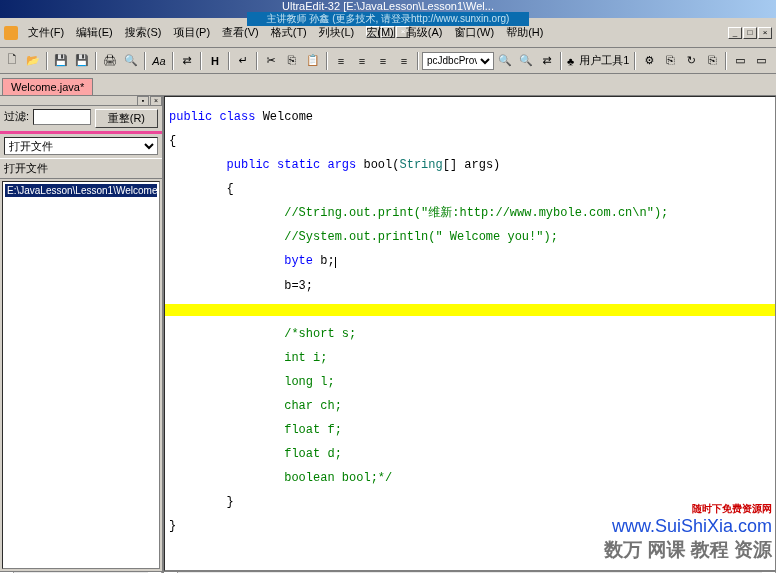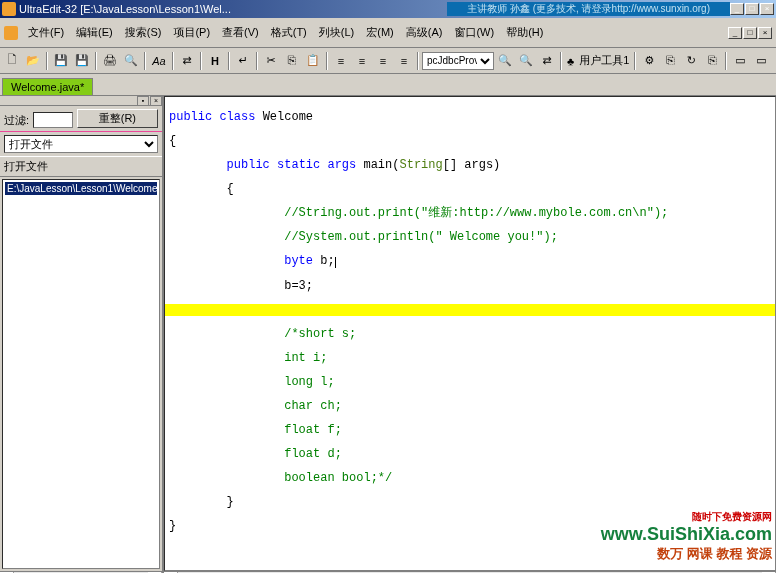--- a/index.html
+++ b/index.html
@@ -13,20 +13,21 @@
       position: relative;
     }
     .titlebar {
       height: 18px;
       background: linear-gradient(to right, #0a246a, #a6caf0);
       color: #fff;
       display: flex;
       align-items: center;
       padding: 0 2px;
       font-size: 11px;
+      flex-direction: column;
     }
     .titlebar-icon {
       width: 14px;
       height: 14px;
       background: #f0a030;
       margin-right: 3px;
       border-radius: 2px;
     }
     .titlebar-text { flex: 1; }
     .titlebar-subtext {
@@ -108,21 +109,21 @@
     }
     .tab-area {
       height: 22px;
       background: #d4d0c8;
       display: flex;
       align-items: flex-end;
       padding: 0 2px;
       border-bottom: 1px solid #808080;
     }
     .tab {
-      background: #84cc16;
+      background: #fca5a5;
       border: 1px solid #808080;
       border-bottom: none;
       padding: 2px 8px;
       font-size: 11px;
       cursor: pointer;
     }
     .main-area {
       display: flex;
       height: 489px;
       position: relative;
@@ -146,36 +147,36 @@
       width: 12px;
       height: 10px;
       font-size: 7px;
       background: #d4d0c8;
       border: 1px solid #808080;
       text-align: center;
       cursor: pointer;
     }
     .filter-row {
       display: flex;
-      align-items: flex-end;
+      align-items: flex-start;
       padding: 3px 4px;
       gap: 4px;
-      border-bottom: 1px solid #ec4899;
+      border-bottom: 3px solid #ec4899;
     }
     .filter-label { font-size: 11px; }
     .filter-input {
       flex: 1;
       height: 16px;
       border: 1px inset #808080;
       background: #fff;
       font-size: 11px;
       min-width: 0;
     }
     .filter-btn {
-      padding: 1px 21px;
+      padding: 1px 12px;
       font-size: 11px;
       background: #d4d0c8;
       border: 1px solid #fff;
       border-right-color: #404040;
       border-bottom-color: #404040;
       cursor: pointer;
     }
     .sidebar-dropdown {
       width: calc(100% - 8px);
       margin: 3px 4px;
@@ -227,21 +228,21 @@
       border: 1px inset #808080;
     }
     .code-line { min-height: 12px; }
     .highlight-line {
       background: #ffff00;
       min-height: 12px;
       margin: 0 -4px;
       padding: 0 4px;
     }
     .kw-blue { color: #0000ff; }
-    .kw-teal { color: #4d7c0f; }
+    .kw-teal { color: #0f766e; }
     .kw-comment { color: #008000; }
     .cursor-caret {
       display: inline-block;
       width: 1px;
       height: 11px;
       background: #000;
       vertical-align: text-bottom;
     }
     .scrollbar-h {
       height: 14px;
@@ -263,22 +264,22 @@
     .scroll-track { flex: 1; background: #e8e8e8; }
     .watermark {
       position: absolute;
       right: 4px;
       bottom: 22px;
       text-align: right;
       font-family: "Microsoft YaHei", sans-serif;
       pointer-events: none;
     }
     .watermark-line1 { font-size: 10px; color: #cc0000; font-weight: bold; }
-    .watermark-line2 { font-size: 18px; color: #15803d; font-weight: bold; }
-    .watermark-line3 { font-size: 13px; color: #c2410c; font-weight: bold; }
+    .watermark-line2 { font-size: 18px; color: #1d4ed8; font-weight: normal; }
+    .watermark-line3 { font-size: 19px; color: #737373; font-weight: bold; }
   </style>
 </head>
 <body>
 
 <div class="titlebar">
   <div class="titlebar-icon"></div>
   <span class="titlebar-text">
     <span>UltraEdit-32</span>
     <span>[E:\JavaLesson\Lesson1\Wel...</span>
   </span>
@@ -436,21 +437,21 @@
       <div class="scroll-btn">◄</div>
       <div class="scroll-track"></div>
       <div class="scroll-btn">►</div>
     </div>
   </div>
 
   <div class="editor-area">
     <div class="code-area">
 <div class="code-line"><span class="kw-blue">public</span><span class="kw-blue"> class</span><span> Welcome</span></div>
 <div class="code-line"><span>{</span></div>
-<div class="code-line"><span class="kw-blue">        public</span><span class="kw-blue"> static</span><span class="kw-blue"> args</span><span> main(</span><span class="kw-teal">String</span><span>[] args)</span></div>
+<div class="code-line"><span class="kw-blue">        public</span><span class="kw-blue"> static</span><span class="kw-blue"> args</span><span> bool(</span><span class="kw-teal">String</span><span>[] args)</span></div>
 <div class="code-line"><span>        {</span></div>
 <div class="code-line"><span class="kw-comment">                //String.out.print(</span><span class="kw-comment">"维新:http://www.mybole.com.cn\n"</span><span class="kw-comment">);</span></div>
 <div class="code-line"><span class="kw-comment">                //System.out.println(</span><span class="kw-comment">" Welcome you!"</span><span class="kw-comment">);</span></div>
 <div class="code-line"><span class="kw-blue">                byte</span><span> b;</span><span class="cursor-caret"></span></div>
 <div class="code-line"><span>                b=3;</span></div>
 <div class="highlight-line"><span>                </span></div>
 <div class="code-line"><span class="kw-comment">                /*short s;</span></div>
 <div class="code-line"><span class="kw-comment">                int i;</span></div>
 <div class="code-line"><span class="kw-comment">                long l;</span></div>
 <div class="code-line"><span class="kw-comment">                char ch;</span></div>

